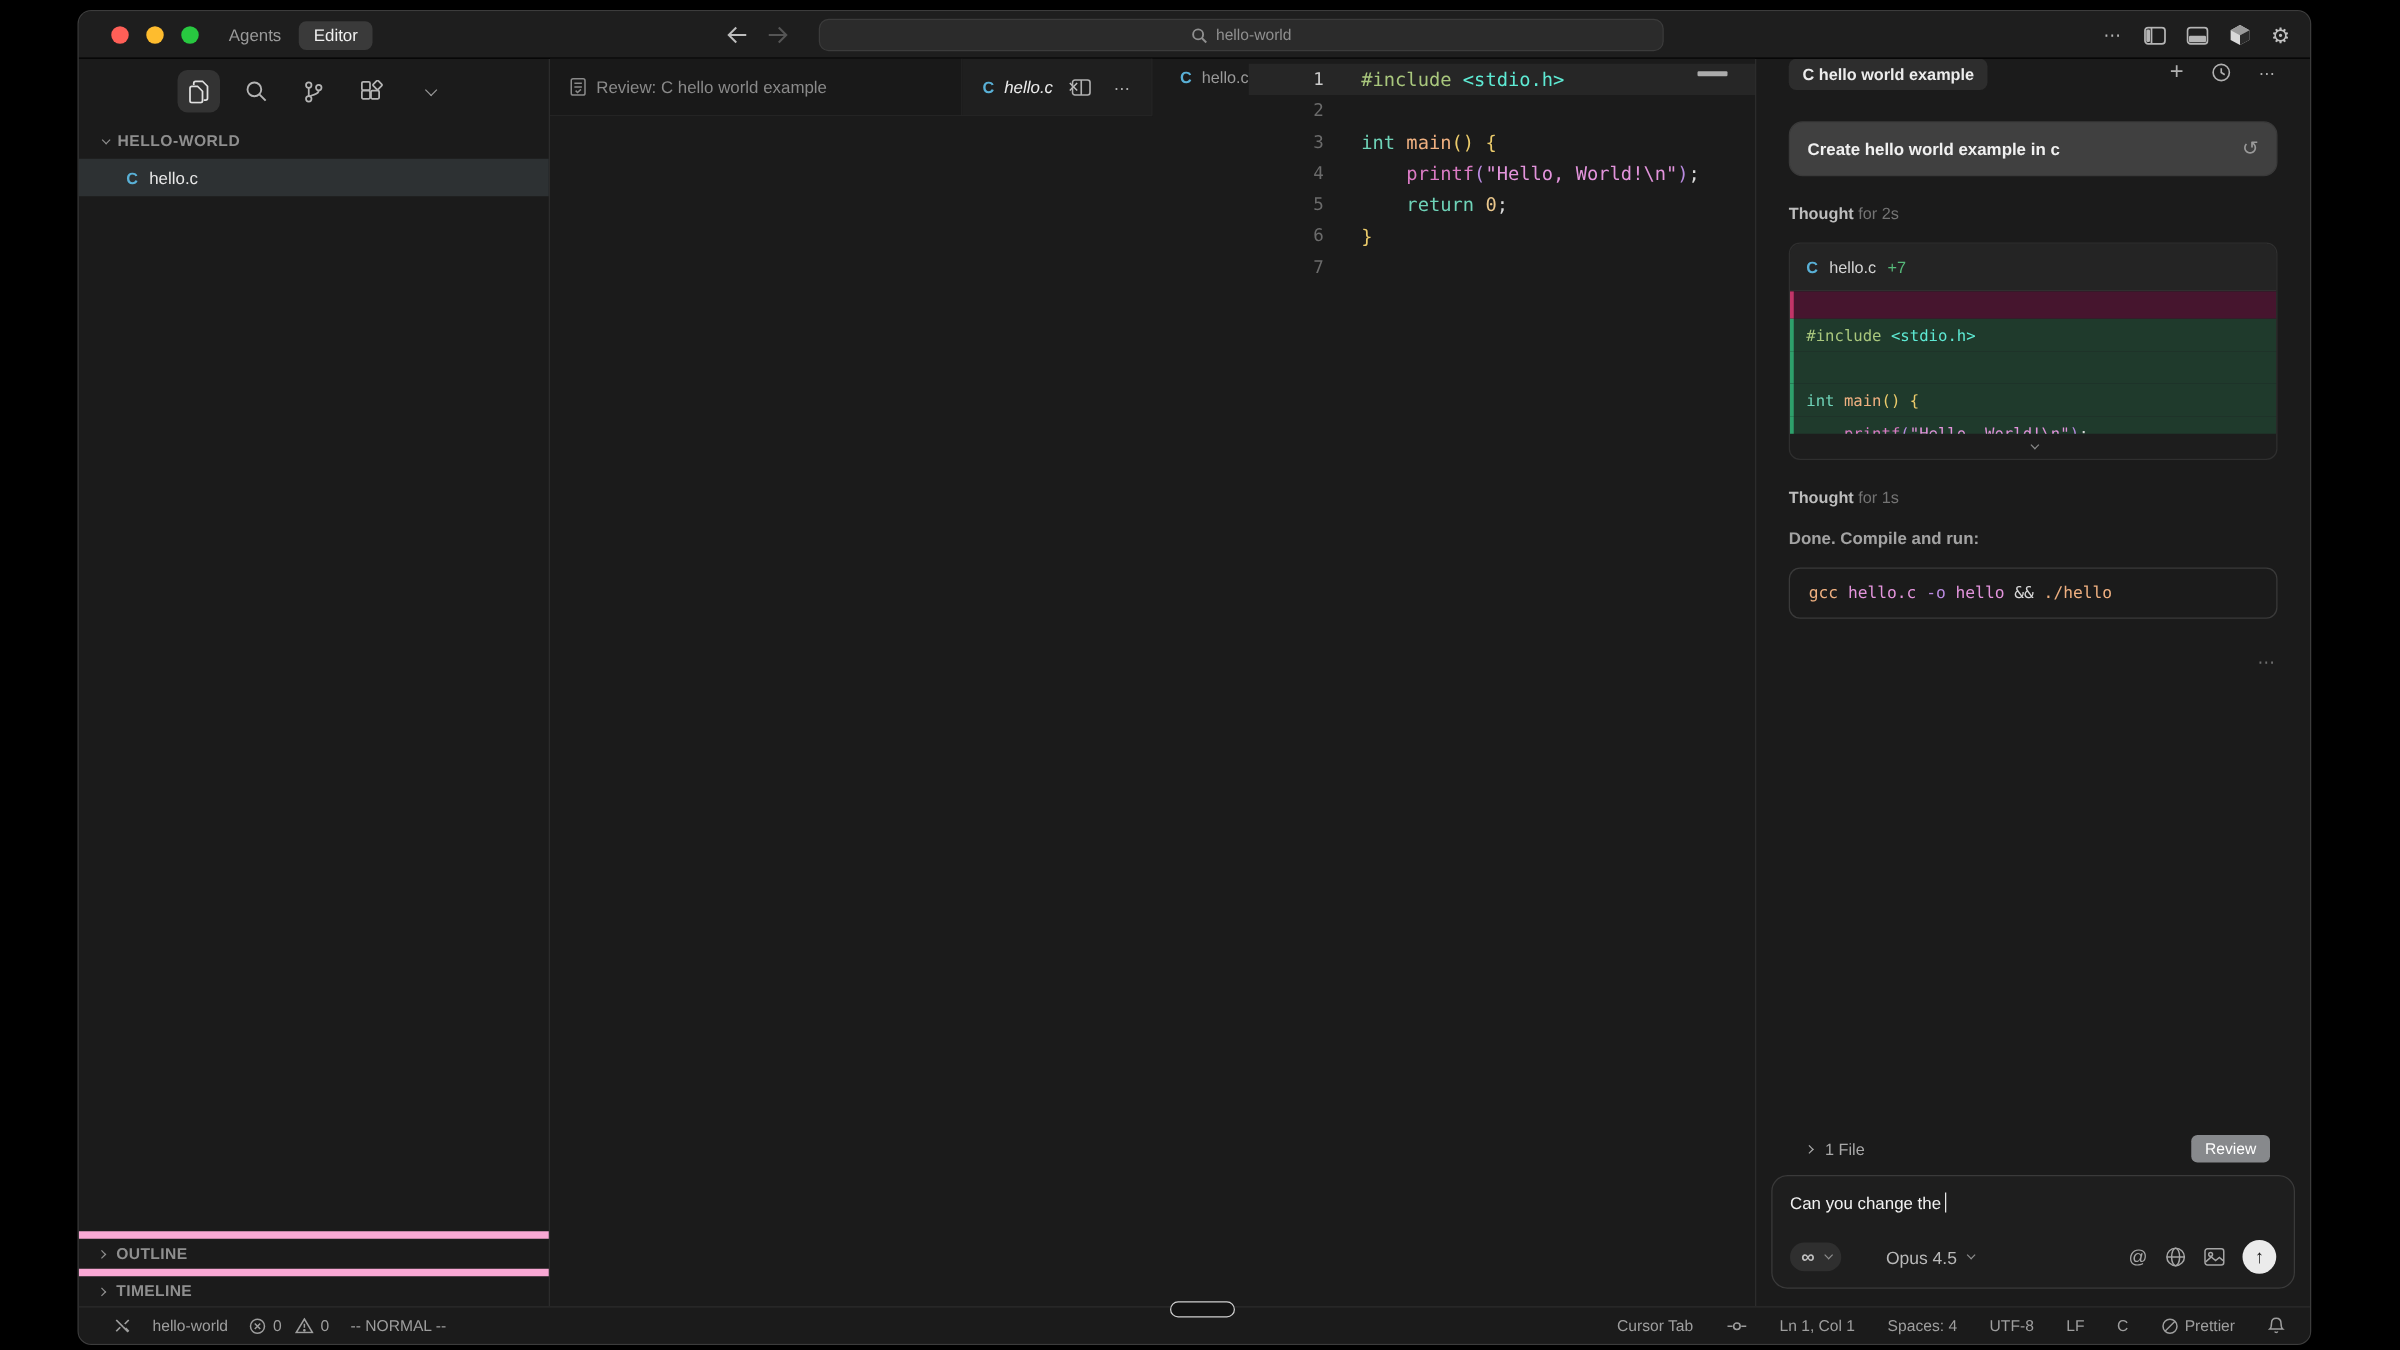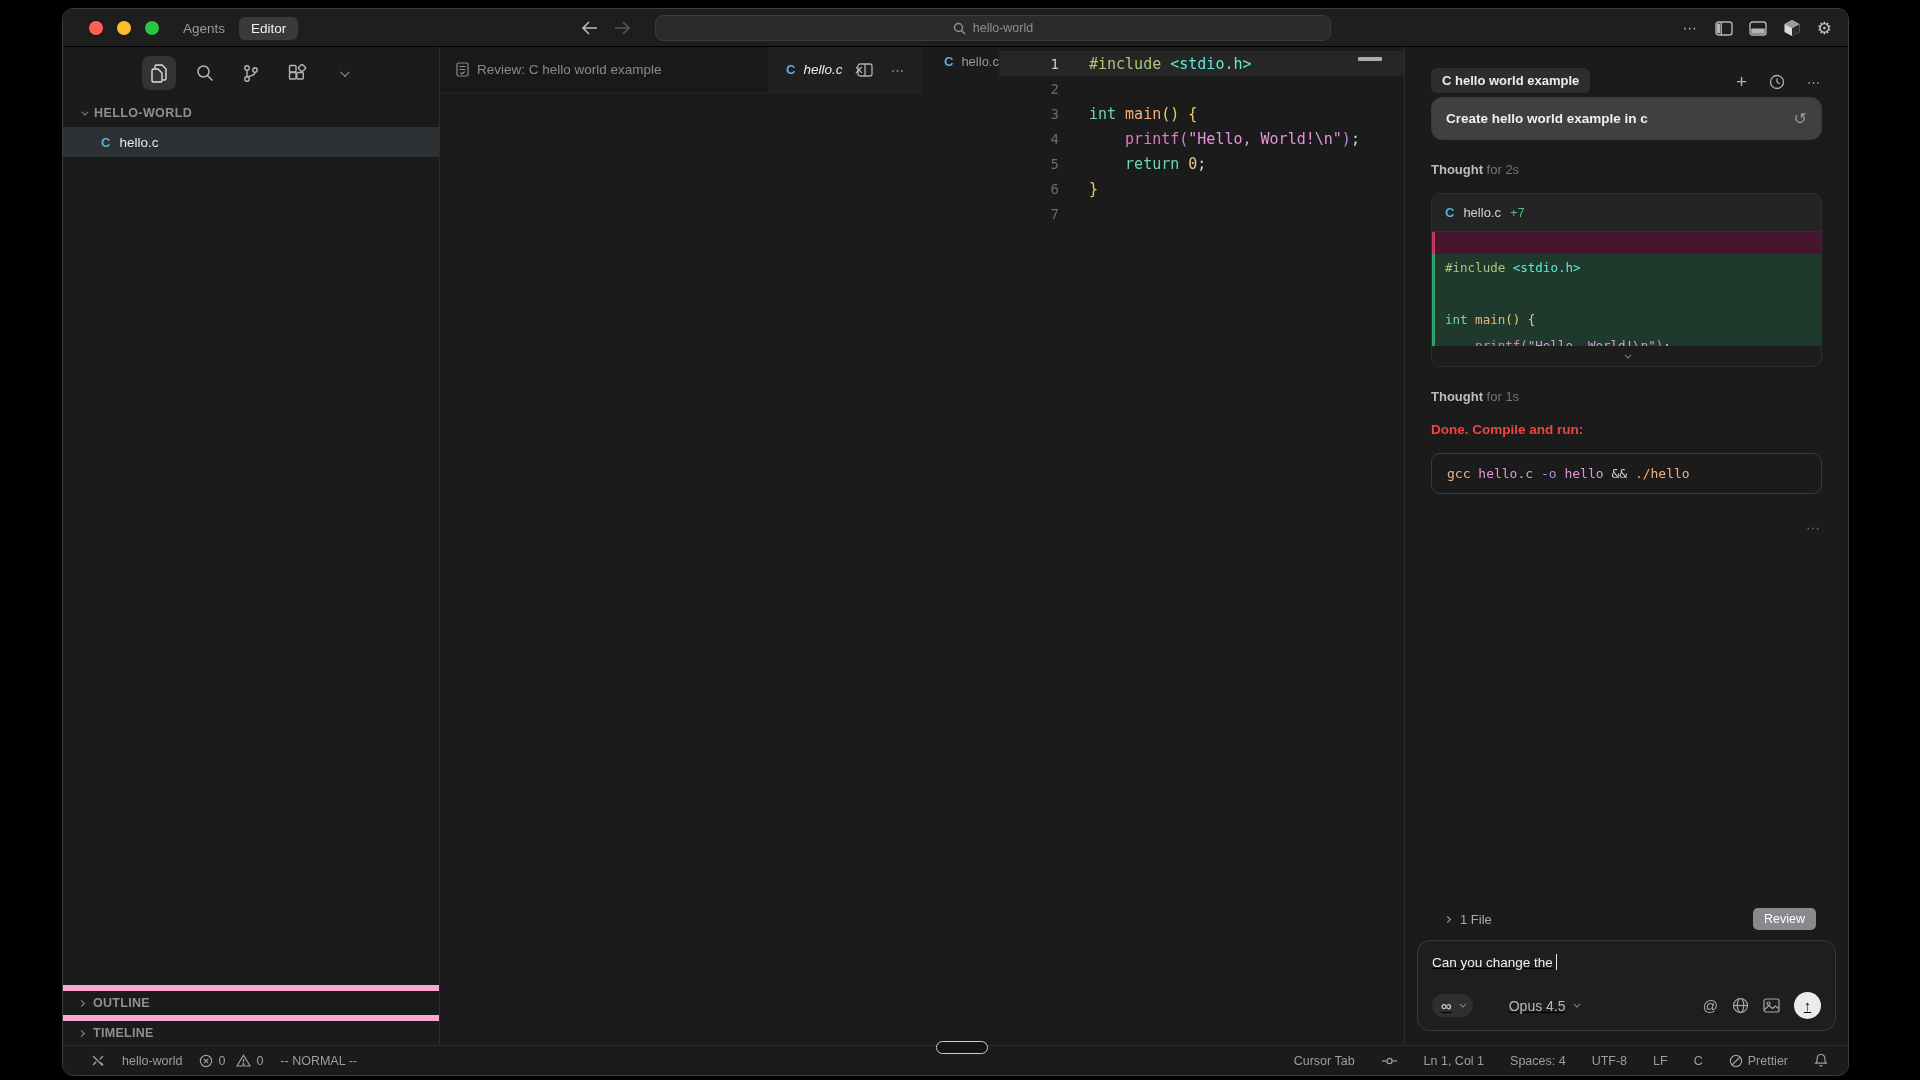--- a/index.html
+++ b/index.html
@@ -76,21 +76,21 @@
   .tk-call { color:#DA7BC4; }
   .tk-b1   { color:#EBCB6B; }
   .tk-b2   { color:#B98AE0; }
   .tk-str  { color:#E394DC; }
   .tk-num  { color:#EBC88D; }
   .tk-pl   { color:#D8D8D8; }
 
   
   .rpanel { width:444px; flex:0 0 444px; background:#1b1b1b; border-left:1px solid #2c2c2c;
     display:flex; flex-direction:column; min-height:0; }
-  .rp-head { height:46px; flex:0 0 46px; display:flex; align-items:flex-end; padding:0 26px; }
+  .rp-head { height:46px; flex:0 0 46px; display:flex; align-items:flex-start; padding:0 26px; }
   .chat-chip { background:#2d2d2d; color:#ececec; font-size:13px; font-weight:bold; padding:5px 11px; border-radius:6px; }
   .rp-head .fill { flex:1; }
   .rp-head-icons { display:flex; align-items:center; gap:22px; color:#b0b0b0; }
   .rp-scroll { flex:1; display:flex; flex-direction:column; padding:0 26px; min-height:0; }
   .user-bubble { border:1px solid #3a3a3a; background:#404040; border-radius:11px; padding:11px 14px;
     display:flex; align-items:center; color:#f0f0f0; font-size:13.5px; font-weight:bold; margin-top:4px; }
   .user-bubble .fill { flex:1; }
   .undo-ic { color:#9a9a9a; font-size:16px; font-weight:normal; }
   .thought { margin-top:22px; font-size:13px; }
   .thought b { color:#bdbdbd; font-weight:bold; }
@@ -98,30 +98,30 @@
   .diff-card { margin-top:16px; border:1px solid #2f2f2f; border-radius:9px; background:#1d1d1d; overflow:hidden; }
   .diff-head { height:38px; display:flex; align-items:center; gap:9px; padding:0 13px; background:#242424;
     border-bottom:1px solid #2f2f2f; font-size:13px; color:#d4d4d4; }
   .plus-count { color:#56B97A; }
   .diff-body { max-height:114px; overflow:hidden; font-family:"DejaVu Sans Mono", monospace; font-size:12.5px; }
   .diff-body .code-row { display:flex; align-items:center; border-left:3px solid transparent; }
   .diff-body .code-row .ctok { padding-left:10px; white-space:pre; }
   .diff-body .diff-del { height:22px; background:#46152E; border-left-color:#C23568; }
   .diff-body .diff-add { height:26px; background:#1F3A2C; border-left-color:#2EA06B; }
   .diff-foot { height:20px; display:flex; align-items:center; justify-content:center; color:#8a8a8a; }
-  .done-text { margin-top:18px; color:#ef4444; font-size:13.5px; font-weight:bold; }
+  .done-text { margin-top:18px; color:#a3a3a3; font-size:13.5px; font-weight:bold; }
   .cmd-block { margin-top:16px; border:1px solid #3a3a3a; background:#1b1b1b; border-radius:9px;
     padding:12px 15px; font-family:"DejaVu Sans Mono", monospace; font-size:13px; white-space:pre; }
   .more-row { margin-top:26px; text-align:right; color:#6f6f6f; font-size:14px; letter-spacing:2px; }
   .rp-fill { flex:1; }
   .files-row { display:flex; align-items:center; gap:10px; margin:0 6px 8px 14px; color:#a9a9a9; font-size:13px; }
   .files-row .fill { flex:1; }
   .review-btn { background:#87898c; color:#fff; font-size:12.5px; padding:4px 11px; border-radius:5px; }
   .input-card { margin:2px -14px 14px -14px; border:1px solid #3a3a3a; background:#1e1e1e; border-radius:13px;
-    padding:13px 14px 11px 14px; display:flex; flex-direction:column; gap:22px;text-decoration:underline; }
+    padding:13px 14px 11px 14px; display:flex; flex-direction:column; gap:22px; }
   .input-line { color:#f2f2f2; font-size:13.5px; display:flex; align-items:center; }
   .caret { display:inline-block; width:1.5px; height:16px; background:#e8e8e8; margin-left:3px; animation:blink 1s steps(1) infinite; }
   @keyframes blink { 50% { opacity:0; } }
   .input-tools { display:flex; align-items:center; gap:14px; }
   .mode-pill { background:#2f2f2f; border-radius:13px; padding:3px 9px; display:flex; align-items:center; gap:7px; color:#c0c0c0; }
   .inf { font-size:15px; font-weight:bold; }
   .model-sel { display:flex; align-items:center; gap:7px; color:#b9b9b9; font-size:14px; margin-left:22px; }
   .input-tools .fill { flex:1; }
   .tool-ic { color:#a6a6a6; display:flex; align-items:center; }
   .at-ic { font-size:15px; }

